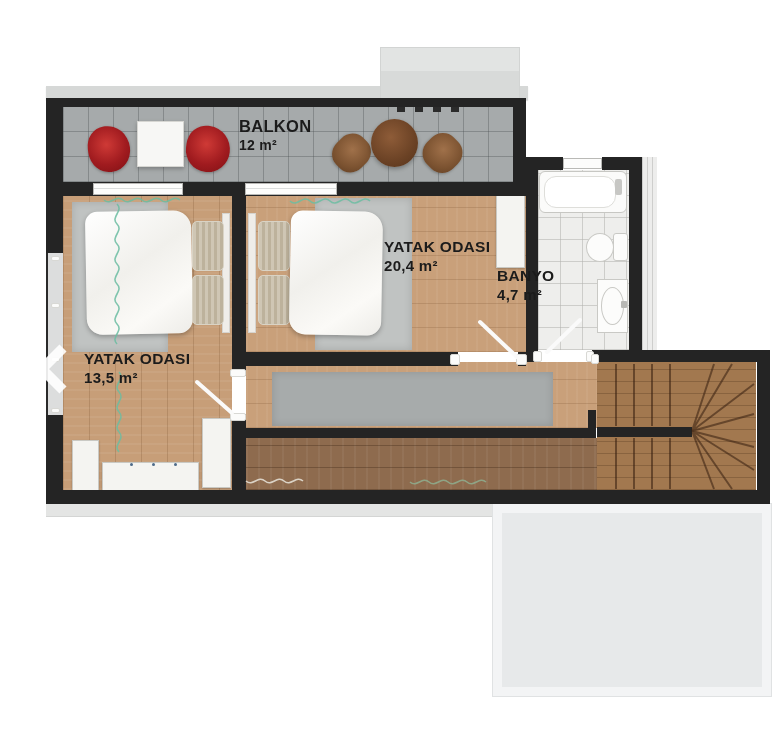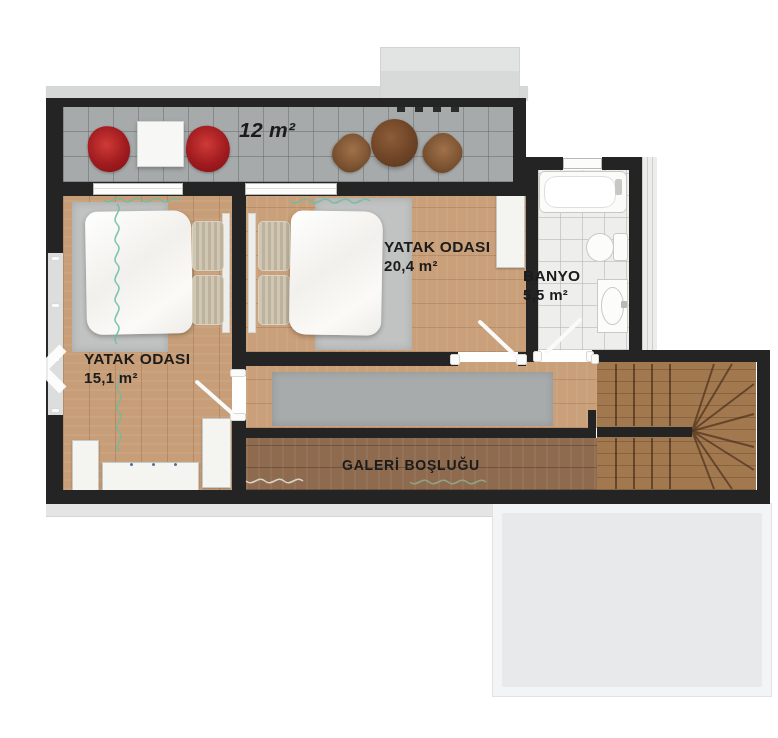--- a/index.html
+++ b/index.html
@@ -168,31 +168,29 @@
       <path stroke="#6cbda2" d="M119 372 c7 7 -7 13 0 20 c7 7 -7 13 0 20 c7 7 -7 13 0 20 c7 7 -7 13 0 20"></path>
       <path stroke="#6cbda2" d="M104 200 c7 6 12 -6 19 0 c7 6 12 -6 19 0 c7 6 12 -6 19 0 c7 6 12 -6 19 0"></path>
       <path stroke="#6cbda2" d="M290 201 c7 7 13 -7 20 0 c7 7 13 -7 20 0 c7 7 13 -7 20 0 c7 7 13 -7 20 0"></path>
       <path stroke="#e8e4da" d="M246 481 c7 6 12 -6 19 0 c7 6 12 -6 19 0 c7 6 12 -6 19 0"></path>
       <path stroke="#8fae8f" d="M410 482 c7 6 12 -6 19 0 c7 6 12 -6 19 0 c7 6 12 -6 19 0 c7 6 12 -6 19 0"></path>
     </g>
     <polyline points="63,348 42,369 63,390" fill="none" stroke="#ffffff" stroke-width="10" opacity=".9" style="pointer-events:auto;cursor:pointer;"></polyline>
   </svg>
 
   <div class="lbl left" style="left:239px;top:117px;width:120px;">
-    <div style="font-size:21px;font-style:italic;">12 m²</div>
+    <div style="font-size:16.5px;">BALKON</div>
+    <div style="font-size:14px;">12 m²</div>
   </div>
   <div class="lbl" style="left:384px;top:238px;width:118px;">
     <div style="font-size:15.5px;">YATAK ODASI</div>
     <div style="font-size:15px;">20,4 m²</div>
   </div>
-  <div class="lbl" style="left:523px;top:267px;width:98px;">
+  <div class="lbl" style="left:497px;top:267px;width:98px;">
     <div style="font-size:15.5px;">BANYO</div>
-    <div style="font-size:15px;">5,5 m²</div>
+    <div style="font-size:15px;">4,7 m²</div>
   </div>
   <div class="lbl" style="left:84px;top:350px;width:118px;">
     <div style="font-size:15.5px;">YATAK ODASI</div>
-    <div style="font-size:15px;">15,1 m²</div>
-  </div>
-  <div class="lbl" style="left:342px;top:457px;width:162px;letter-spacing:.8px;">
-    <div style="font-size:14px;">GALERİ BOŞLUĞU</div>
+    <div style="font-size:15px;">13,5 m²</div>
   </div>
 
 </div>
 
 </body></html>

